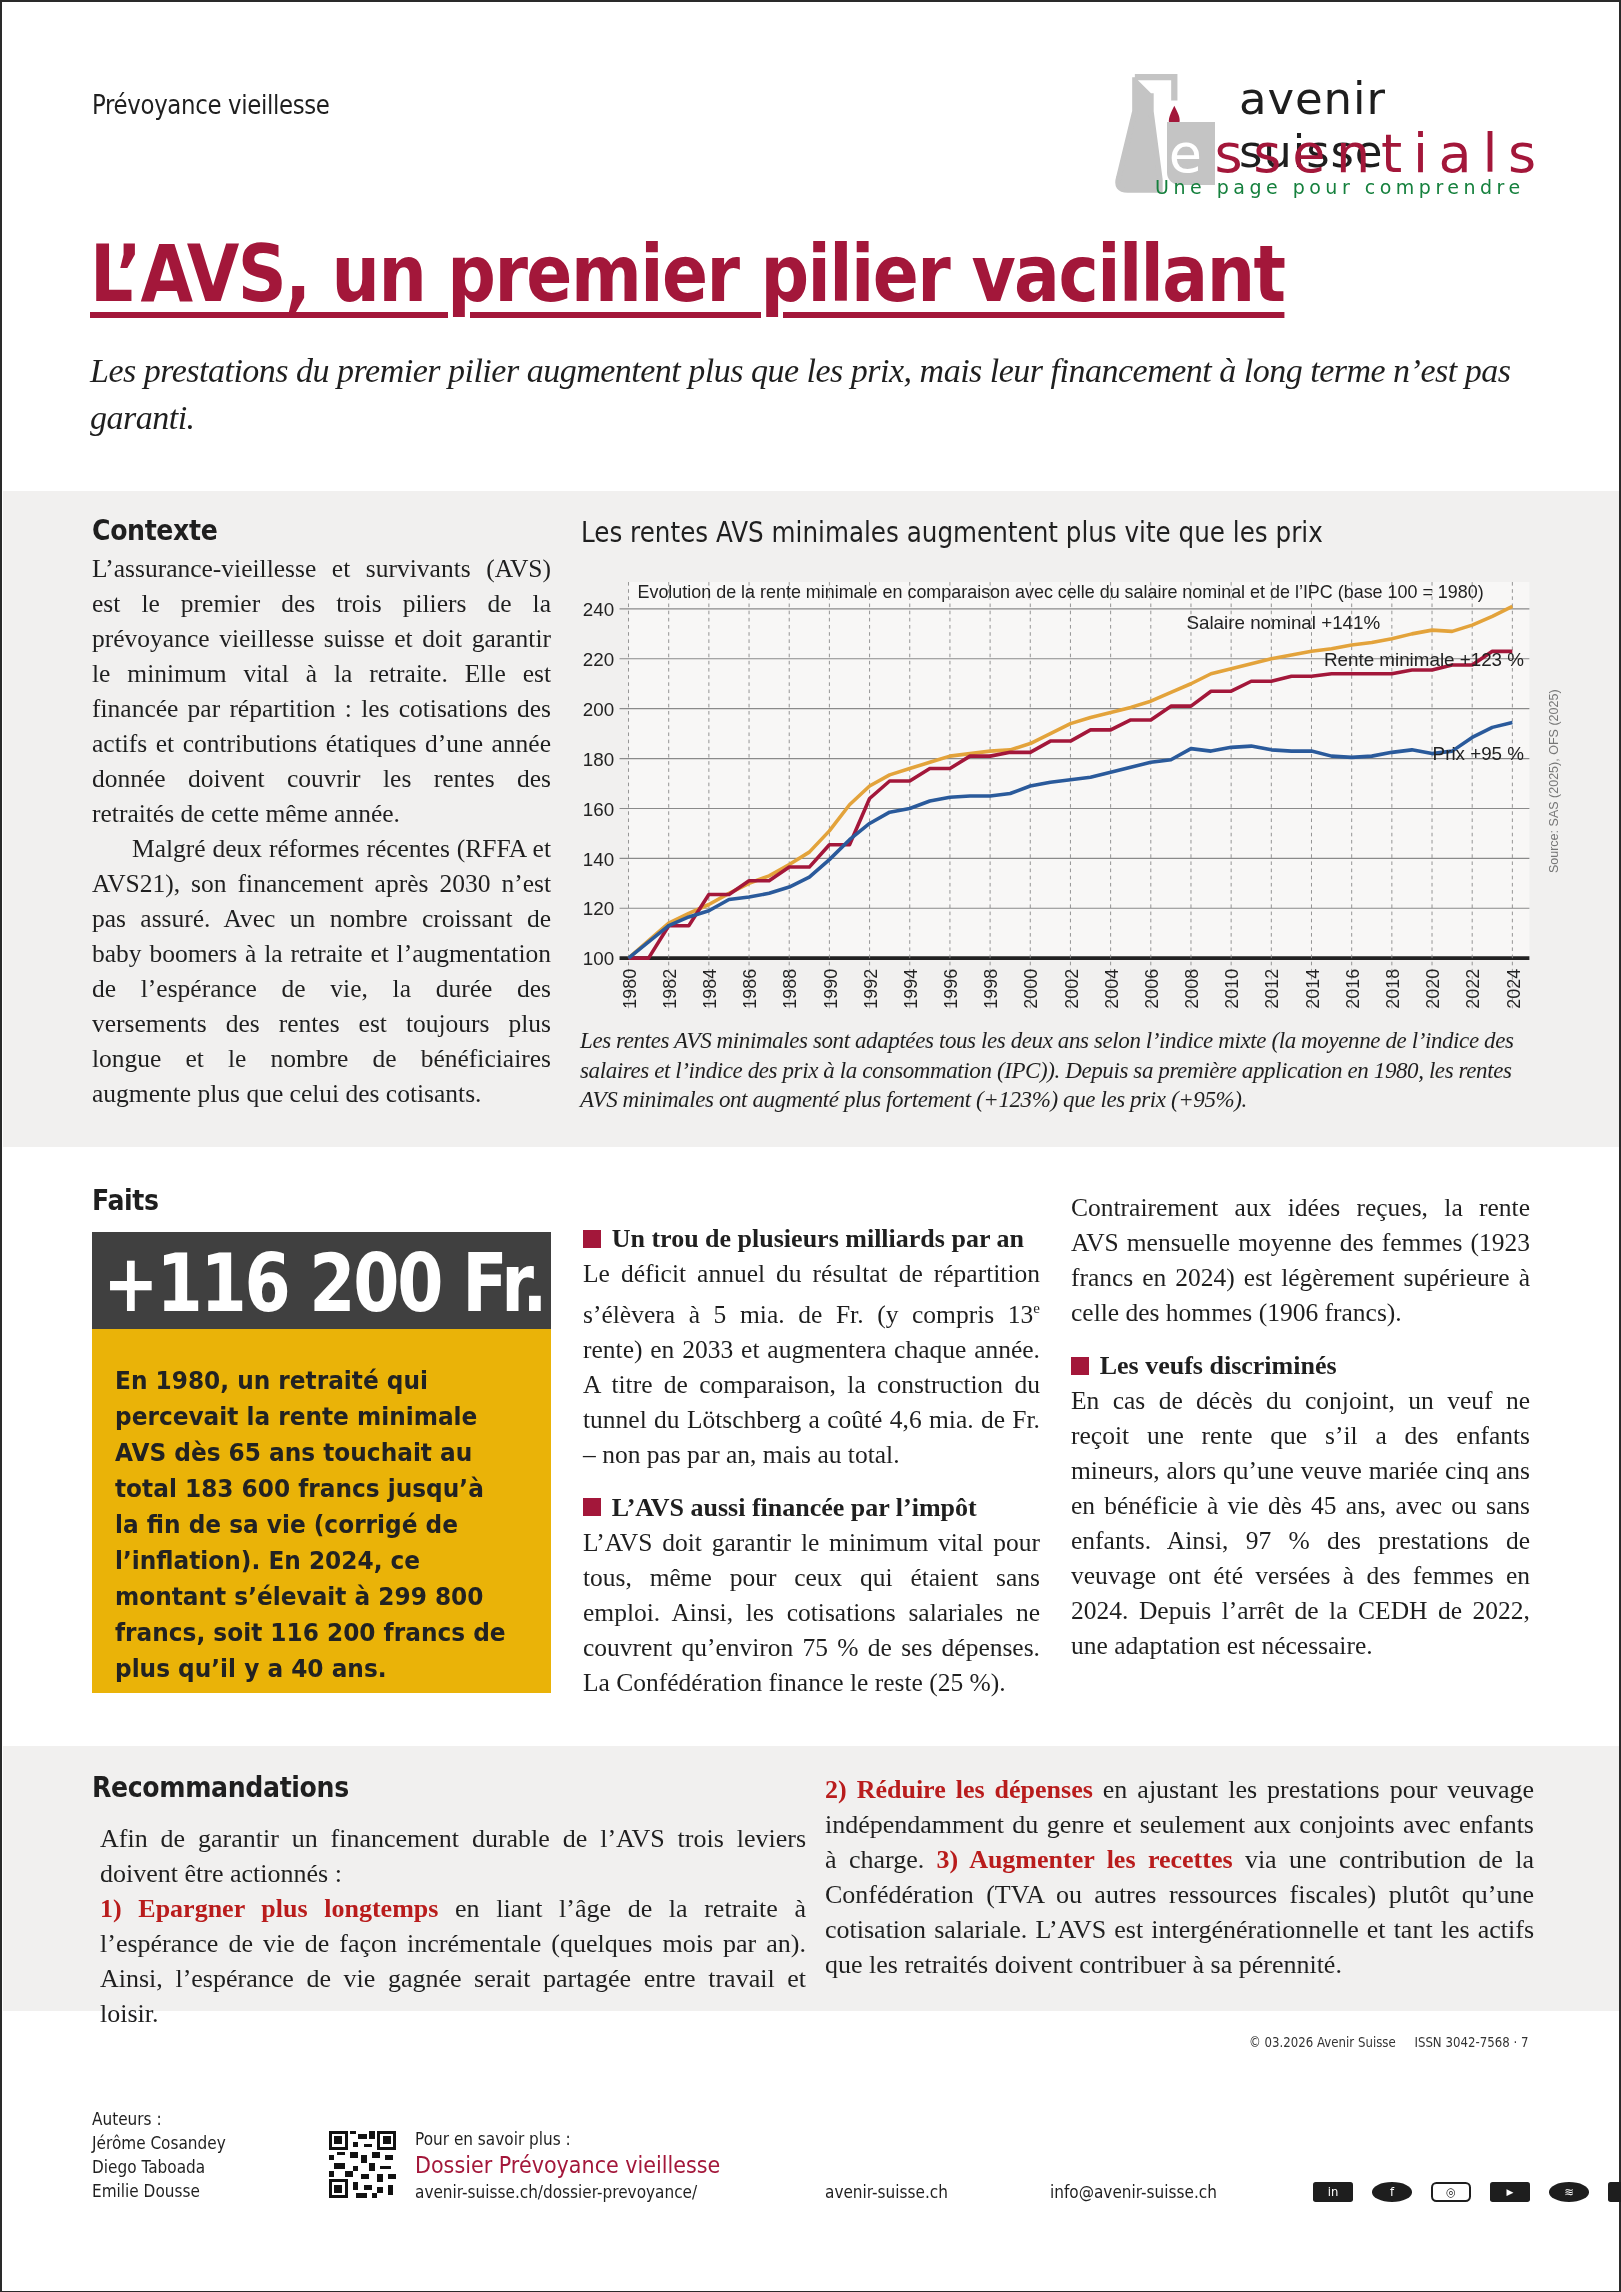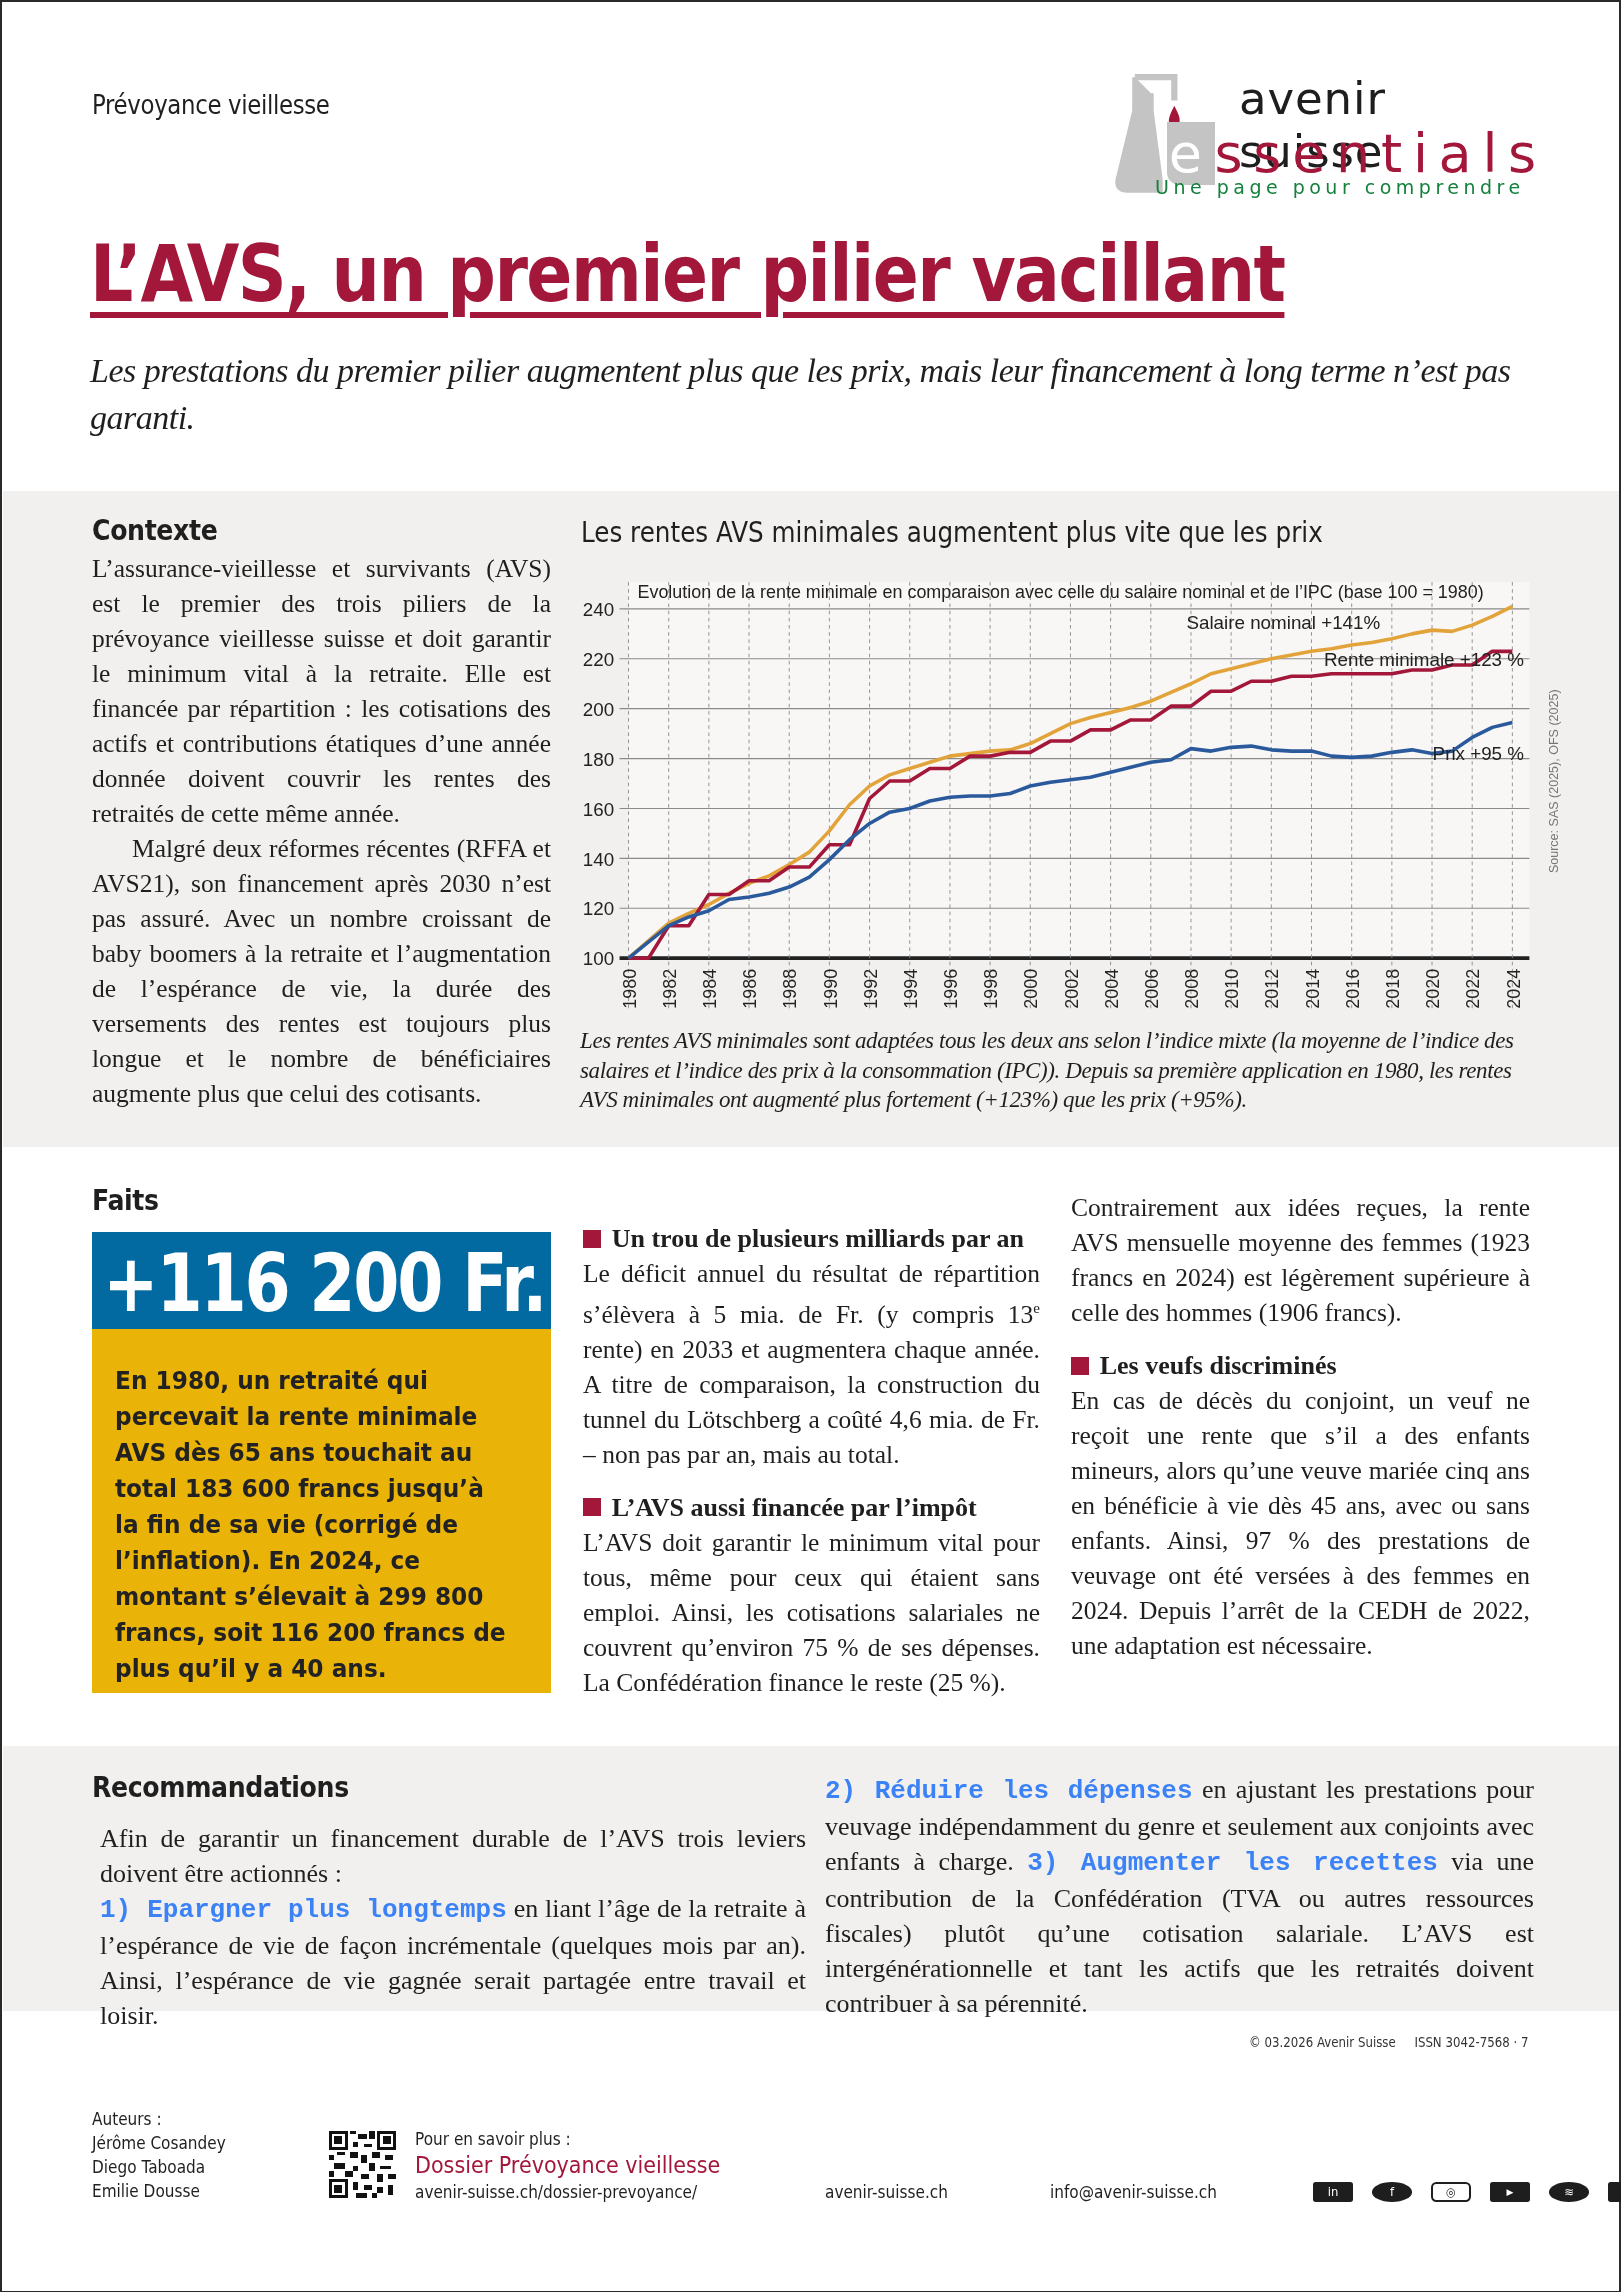--- a/index.html
+++ b/index.html
@@ -29,35 +29,35 @@
 
   .contexte { position: absolute; left: 92px; top: 514px; width: 459px; }
   .contexte .h2 { margin-bottom: 3.6px; }
 
   .chart-title { position: absolute; left: 581px; top: 516px; font-size: 28px; transform: scaleX(0.88); transform-origin: left; white-space: nowrap; }
   .chart-wrap { position: absolute; left: 573px; top: 564px; width: 994px; height: 448px; }
   .chart-caption { position: absolute; left: 580px; top: 1026px; width: 949px; font-size: 23px; line-height: 29.6px; font-style: italic; letter-spacing: -0.4px; }
 
   
   .faits-h { position: absolute; left: 92px; top: 1184px; }
-  .bigbox { position: absolute; left: 92px; top: 1232px; width: 459px; height: 97px; background: #0369a1; color: #fff; }
+  .bigbox { position: absolute; left: 92px; top: 1232px; width: 459px; height: 97px; background: #404040; color: #fff; }
   .bignum { position: absolute; left: 10.7px; top: 3.6px; font-size: 81px; font-weight: bold; letter-spacing: -2.7px; transform: scaleX(0.82); transform-origin: left; white-space: nowrap; }
   .pinkbox { position: absolute; left: 92px; top: 1329px; width: 459px; height: 364px; background: #eab308; }
   .pinktext { position: absolute; left: 23px; top: 34px; width: 421px; font-size: 25px; line-height: 36px; font-weight: bold; color: #222; letter-spacing: 0px; transform: scaleX(0.93); transform-origin: left; }
 
   .fact-col { position: absolute; width: 457px; }
   .fact-col .fh { font-family: "Liberation Serif", serif; font-weight: bold; font-size: 26px; line-height: 35px; display: flex; align-items: center; white-space: nowrap; }
   .sq { display: inline-block; width: 18px; height: 18px; background: #a3173a; margin-right: 10.7px; flex: none; }
   .fact { margin-bottom: 18px; }
 
   
   .recs-h { position: absolute; left: 92px; top: 1771px; }
   .recs-left { position: absolute; left: 100px; top: 1809px; width: 706px; font-size: 26px; line-height: 35px; margin-top: 12px; }
   .recs-right { position: absolute; left: 825px; top: 1772px; width: 709px; font-size: 26px; line-height: 35px; }
-  .hl { color: #3b82f6; font-weight: bold; font-family: Liberation Mono, monospace; }
+  .hl { color: #b91c1c; font-weight: bold; }
 
   
   .copyright { position: absolute; left: 1249px; top: 2035px; font-size: 13.4px; color: #333; white-space: nowrap; transform: scaleX(0.88); transform-origin: left; }
   .authors { position: absolute; left: 92px; top: 2107px; font-size: 17px; line-height: 24px; transform: scaleX(0.9); transform-origin: left; }
   .qr { position: absolute; left: 329px; top: 2131px; width: 67px; height: 67px; }
   .more { position: absolute; left: 415px; top: 2128px; transform: scaleX(0.9); transform-origin: left; white-space: nowrap; }
   .more .l1 { font-size: 17px; line-height: 23px; }
   .more .l2 { font-size: 23px; line-height: 29px; color: #a3173a; }
   .more .l3 { font-size: 17px; line-height: 25px; }
   .web { position: absolute; left: 825px; top: 2182px; font-size: 17px; transform: scaleX(0.9); transform-origin: left; }

